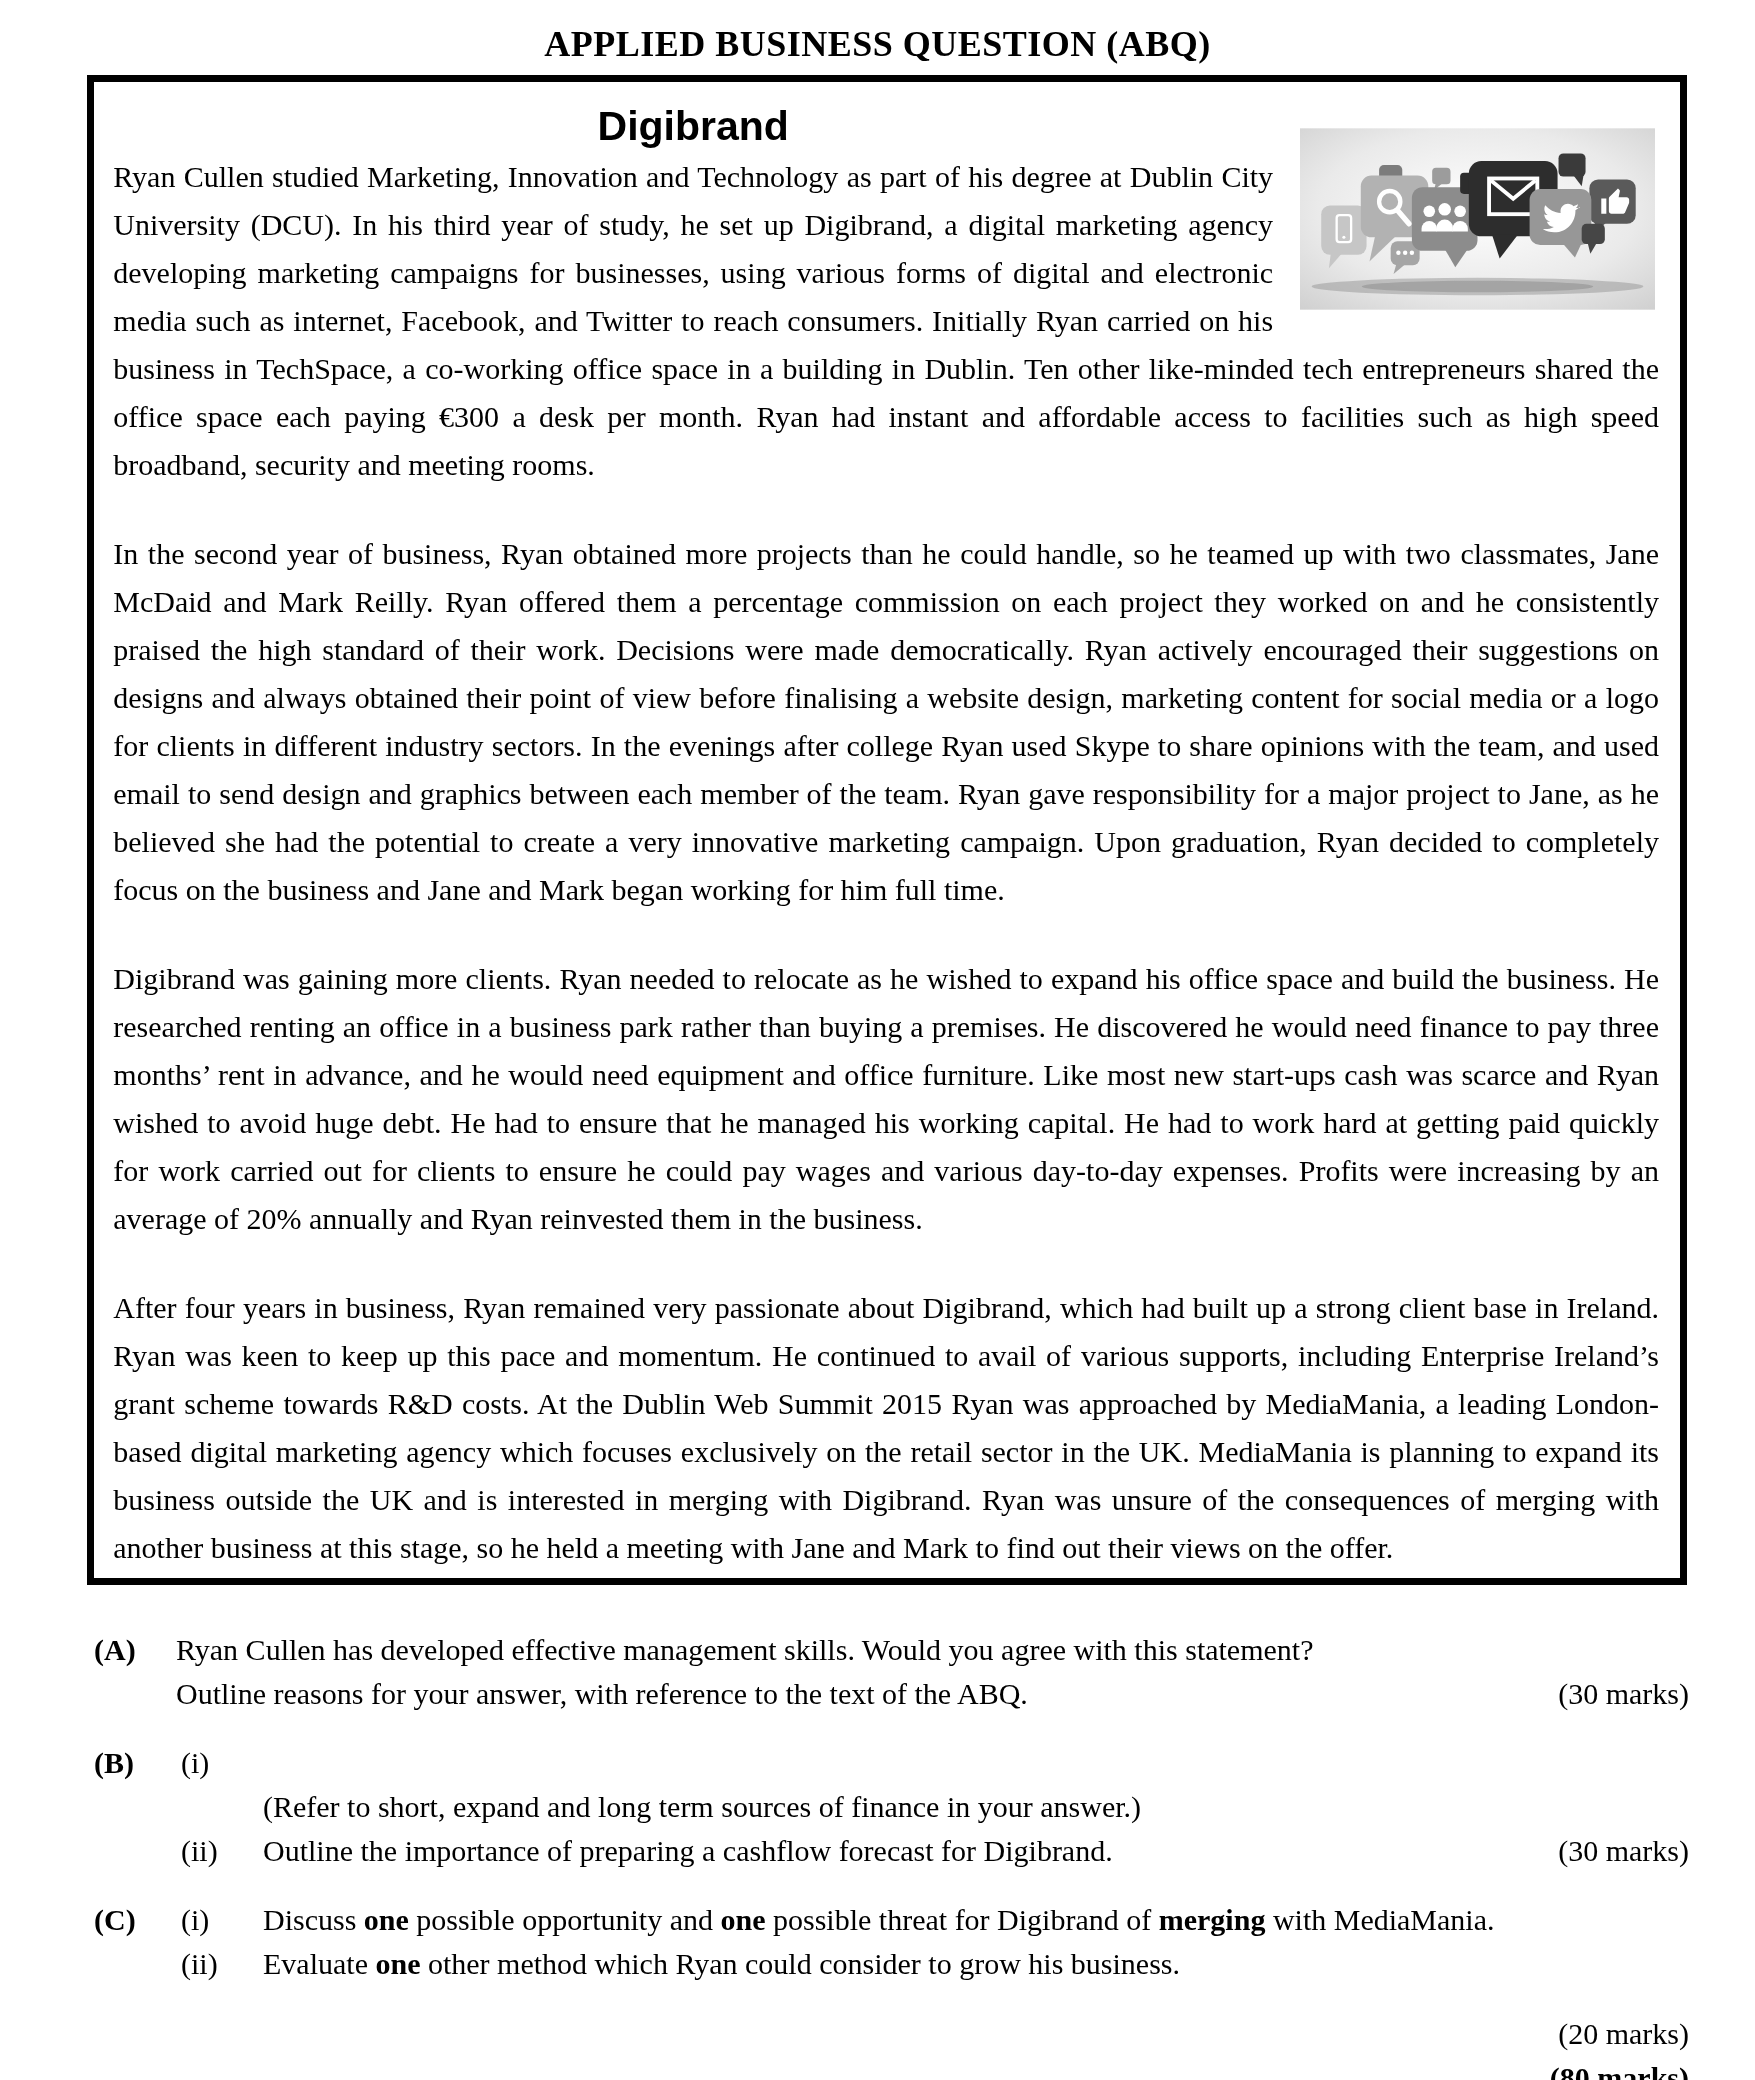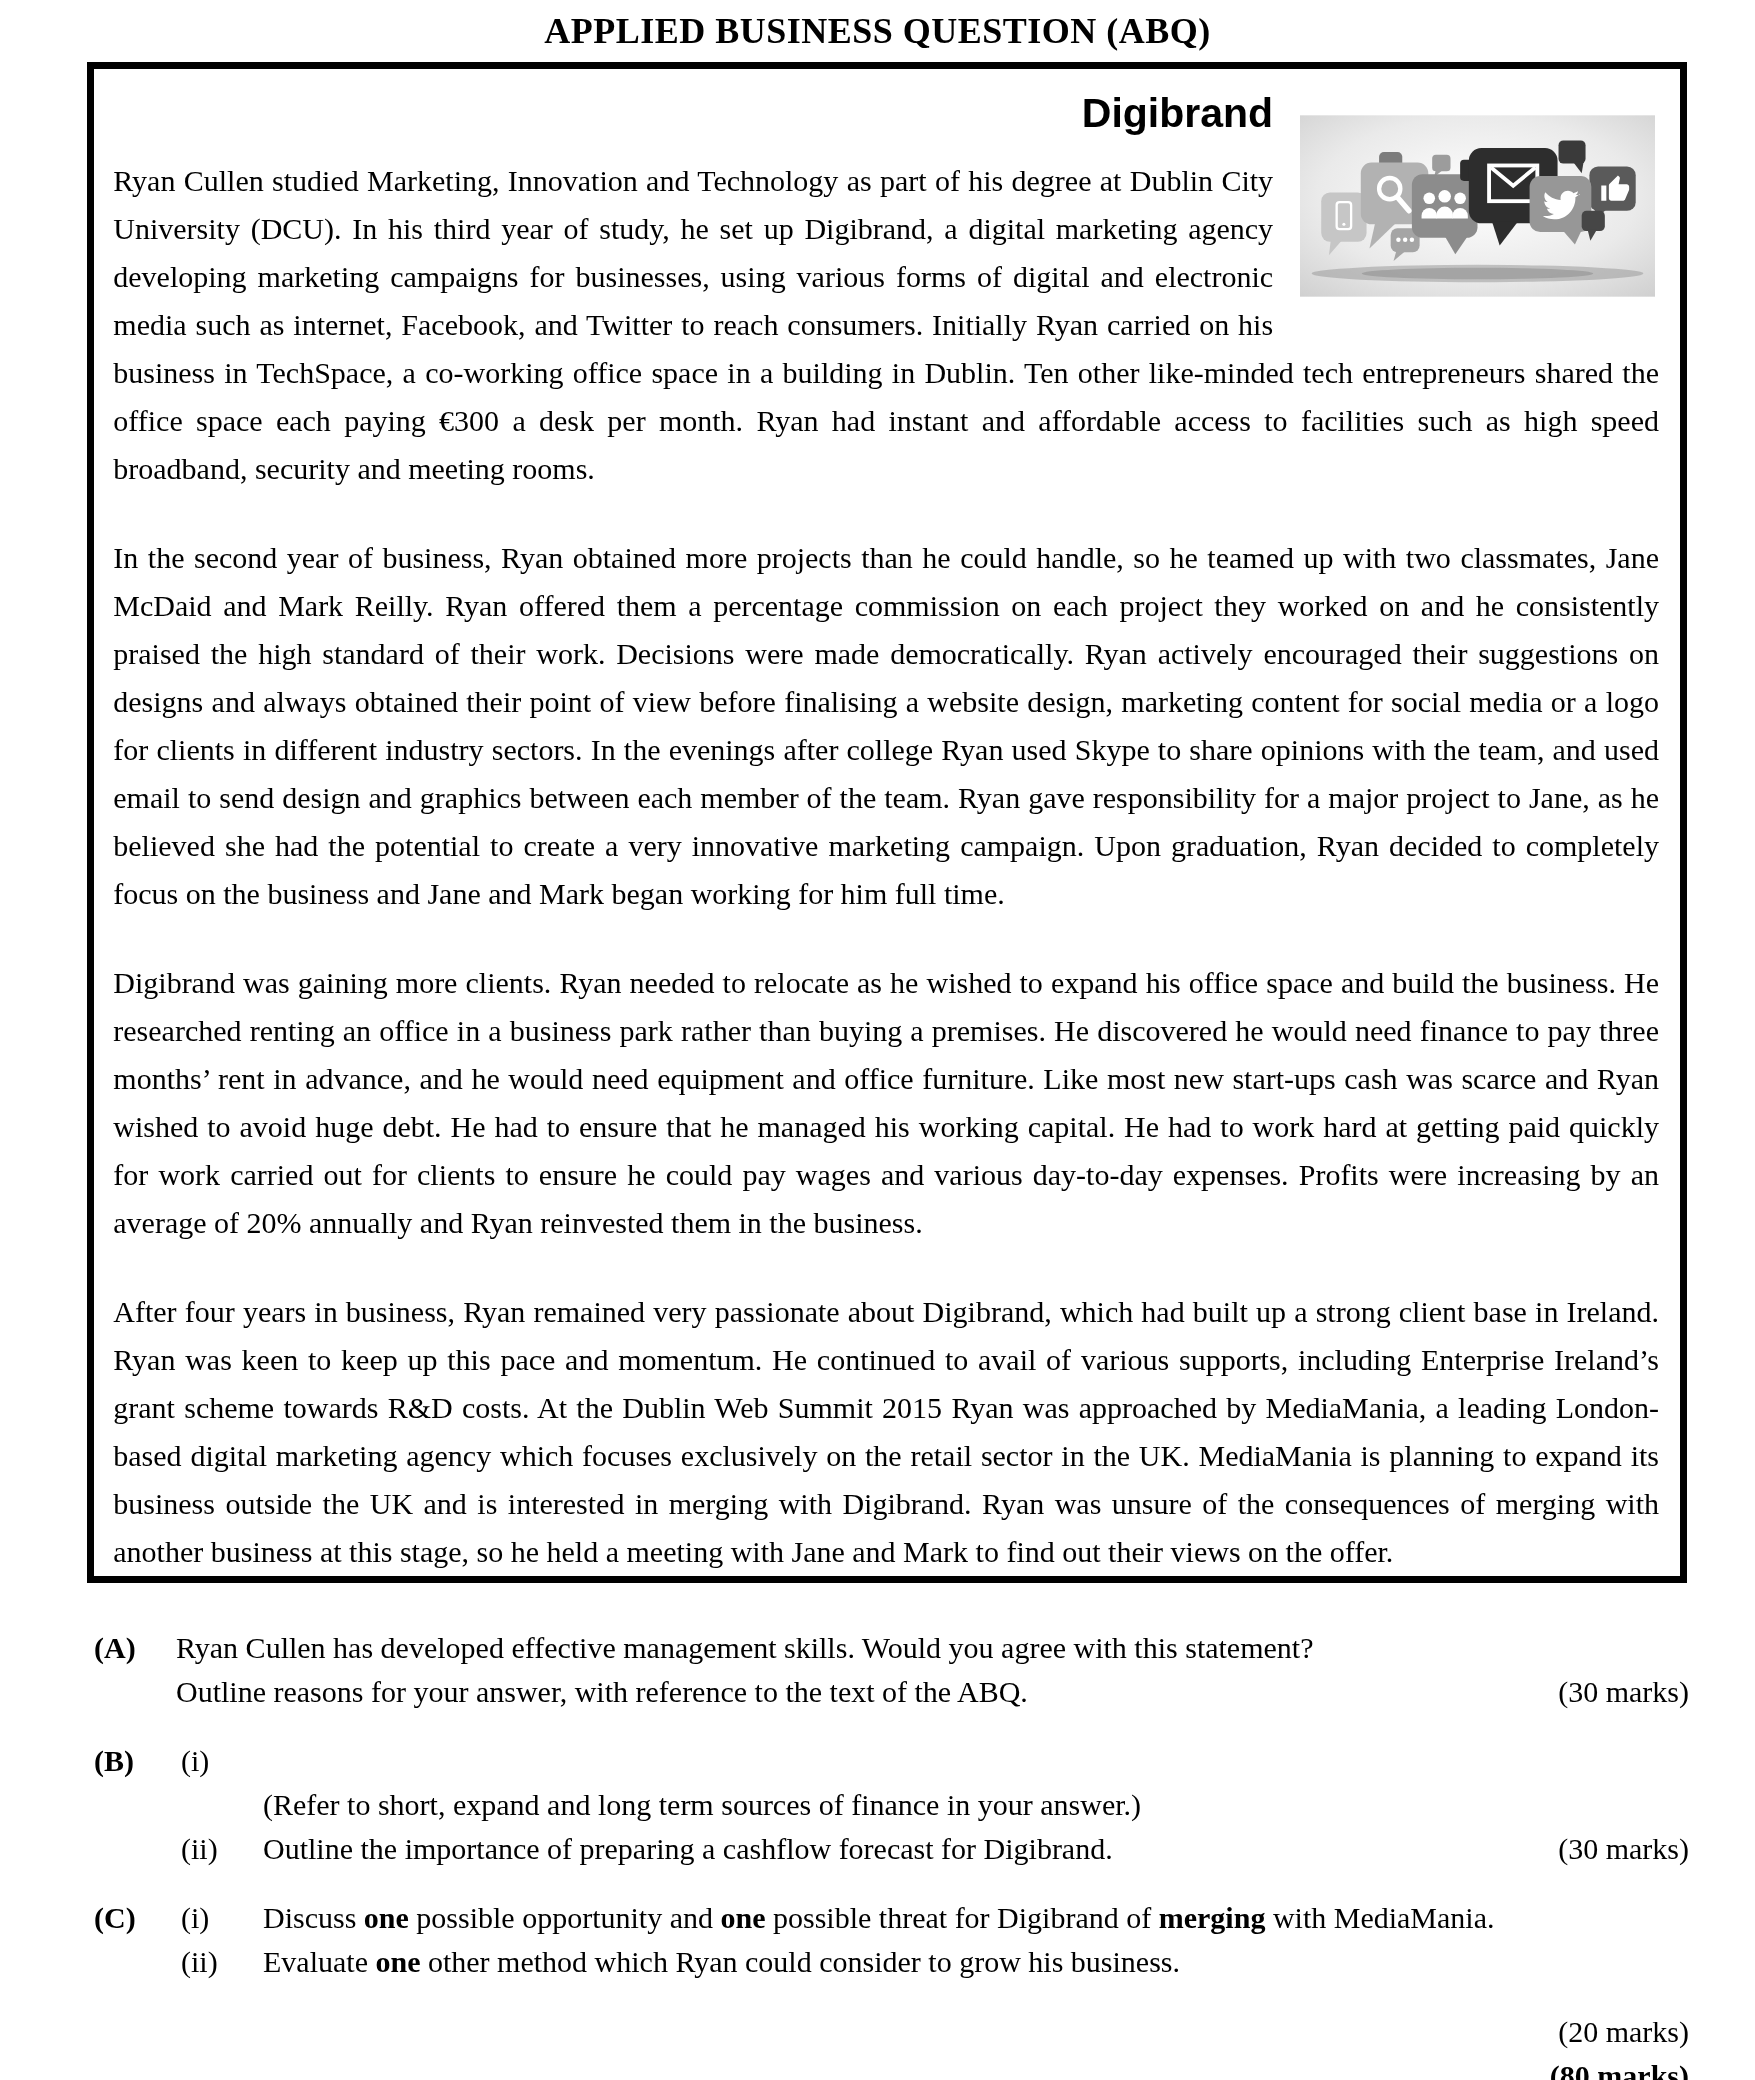--- a/index.html
+++ b/index.html
@@ -7,46 +7,46 @@
   .page {
     position:relative;
     width:1755px; height:2081px;
     margin:0 auto;
     background:#ffffff;
     color:#000;
     font-family:"Liberation Serif", serif;
     overflow:hidden;
   }
   .page-title {
-    padding-top:10px;
+    padding-top:23px;
     text-align:center;
     font-size:36px;
     font-weight:bold;
     letter-spacing:0.5px;
   }
   .abq-box {
     margin:9.7px 68px 0 87px;
     border:7.7px solid #000;
     padding:21px 21px 0 19.3px;
     min-height:1510px;
     overflow:hidden;
   }
   .clipart {
     float:right;
     width:355px; height:182px;
     margin:25px 3.9px 13.5px 27px;
   }
   .clipart svg { display:block; width:100%; height:100%; }
   .case-heading {
-    text-align:right;
+    text-align:center;
     font-family:"Liberation Sans", sans-serif;
     font-size:41px;
     font-weight:bold;
     line-height:46px;
-    margin-bottom:21px;
+    margin-bottom:4px;
   }
   .para {
     font-size:30px;
     line-height:48px;
     text-align:justify;
     margin-bottom:41px;
   }
   .para:last-child { margin-bottom:0; }
   .questions {
     margin:0 66px 0 94px;

